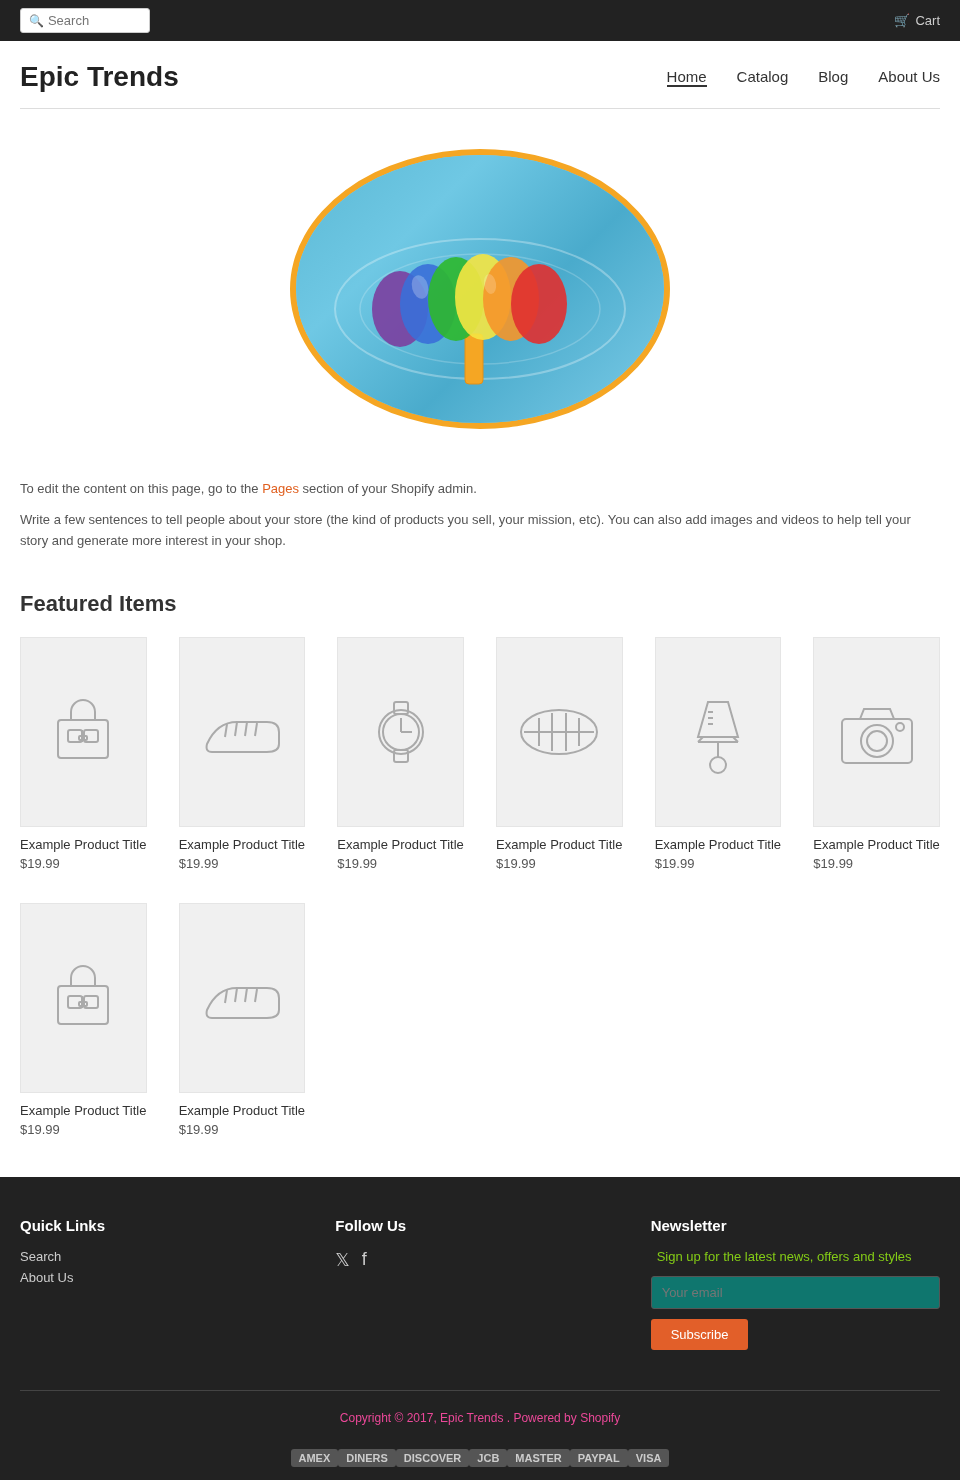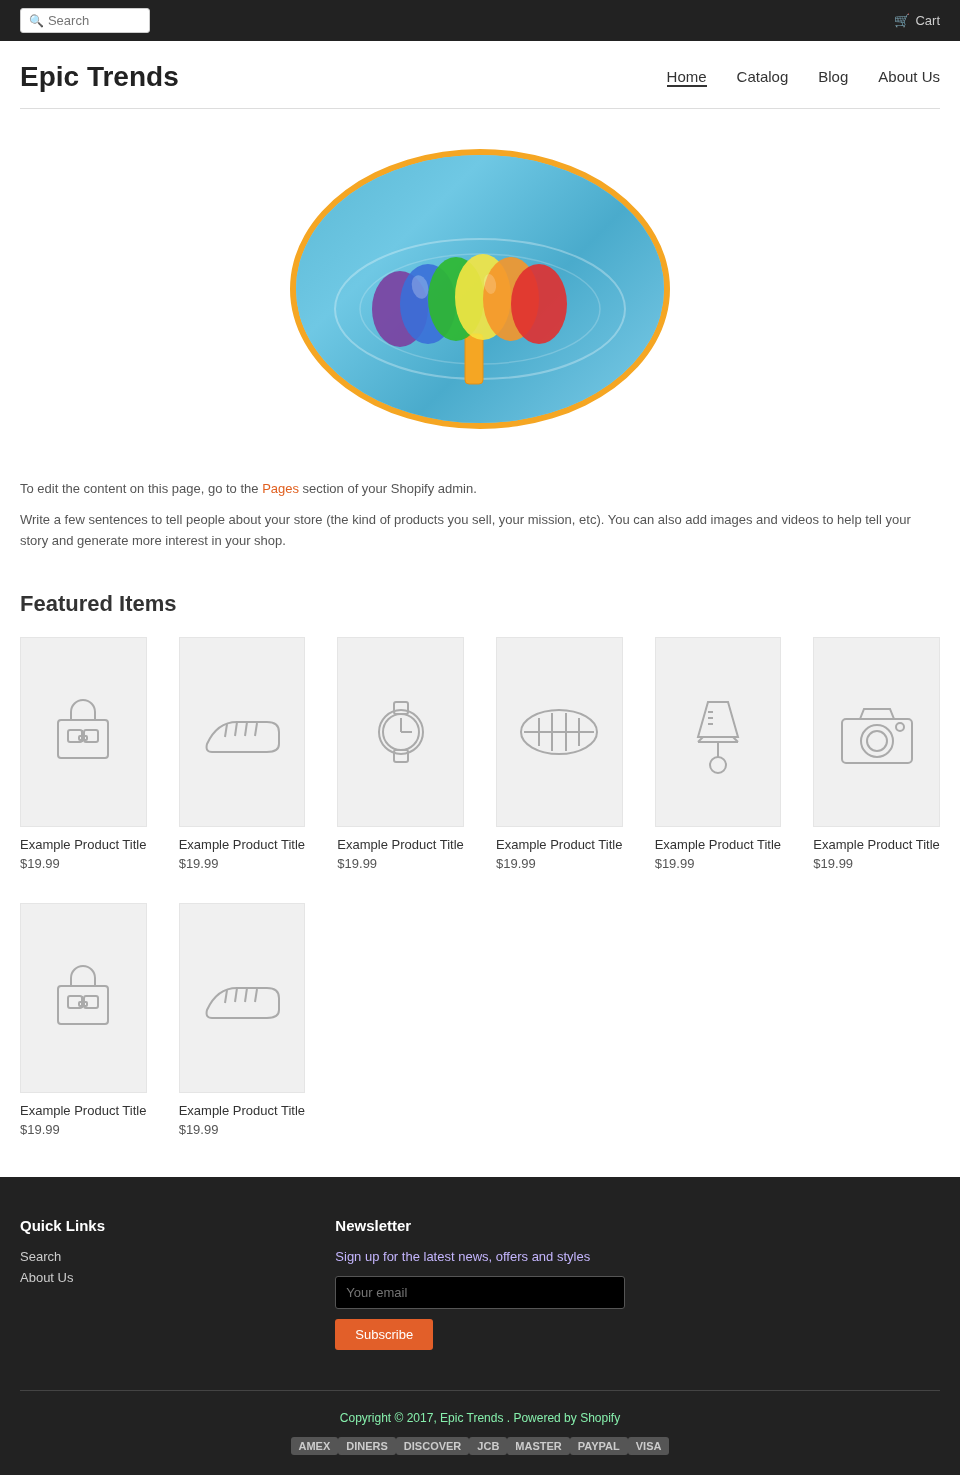--- a/index.html
+++ b/index.html
@@ -104,47 +104,47 @@
     .footer-grid {
       display: grid;
       grid-template-columns: 1fr 1fr 1fr;
       gap: 26px;
       margin-bottom: 40px;
     }
     .footer-section-title { font-size: 15px; color: #fff; font-weight: bold; margin-bottom: 15px; }
     .footer-link { color: #ccc; text-decoration: none; display: block; margin-bottom: 6px; font-size: 13px; }
     .social-icons { display: flex; gap: 12px; margin-top: 5px; }
     .social-icon { color: #ccc; font-size: 18px; text-decoration: none; }
-    .newsletter-text { font-size: 13px; color: #c4b5fd; margin-bottom: 12px; }
+    .newsletter-text { font-size: 13px; color: #84cc16; margin-bottom: 12px; margin-left: 6px; }
     .email-input {
       width: 100%;
       padding: 8px 10px;
       border: 1px solid #555;
-      background: #000000;
+      background: #0f766e;
       color: #ccc;
       border-radius: 3px;
       font-size: 13px;
       margin-bottom: 10px;
       outline: none;
     }
     .subscribe-btn {
       background: #e25f29;
       color: #ffffff;
       border: none;
       padding: 8px 20px;
       border-radius: 3px;
       cursor: pointer;
       font-size: 13px;
     }
     .footer-bottom {
       border-top: 1px solid #444;
       padding-top: 20px;
       text-align: center;
     }
-    .copyright { font-size: 12px; color: #86efac; margin-bottom: 12px; }
+    .copyright { font-size: 12px; color: #ec4899; margin-bottom: 24px; }
     .payment-icons { display: flex; justify-content: center; flex-wrap: wrap; }
     .payment-icon {
       background: #555;
       color: #ccc;
       padding: 3px 8px;
       border-radius: 3px;
       font-size: 11px;
       font-weight: bold;
     }
   </style>
@@ -324,20 +324,27 @@
 
 <div class="footer">
   <div class="footer-grid">
 
     <div>
       <div class="footer-section-title">Quick Links</div>
       <a href="#" class="footer-link">Search</a>
       <a href="#" class="footer-link">About Us</a>
     </div>
 
+    <div>
+      <div class="footer-section-title">Follow Us</div>
+      <div class="social-icons">
+        <a href="#" class="social-icon">𝕏</a>
+        <a href="#" class="social-icon">f</a>
+      </div>
+    </div>
 
     <div>
       <div class="footer-section-title">Newsletter</div>
       <p class="newsletter-text">Sign up for the latest news, offers and styles</p>
       <input type="email" class="email-input" placeholder="Your email" style="">
       <button class="subscribe-btn">Subscribe</button>
     </div>
   </div>
   <div class="footer-bottom">
     <p class="copyright">Copyright © 2017, Epic Trends . Powered by Shopify</p>

